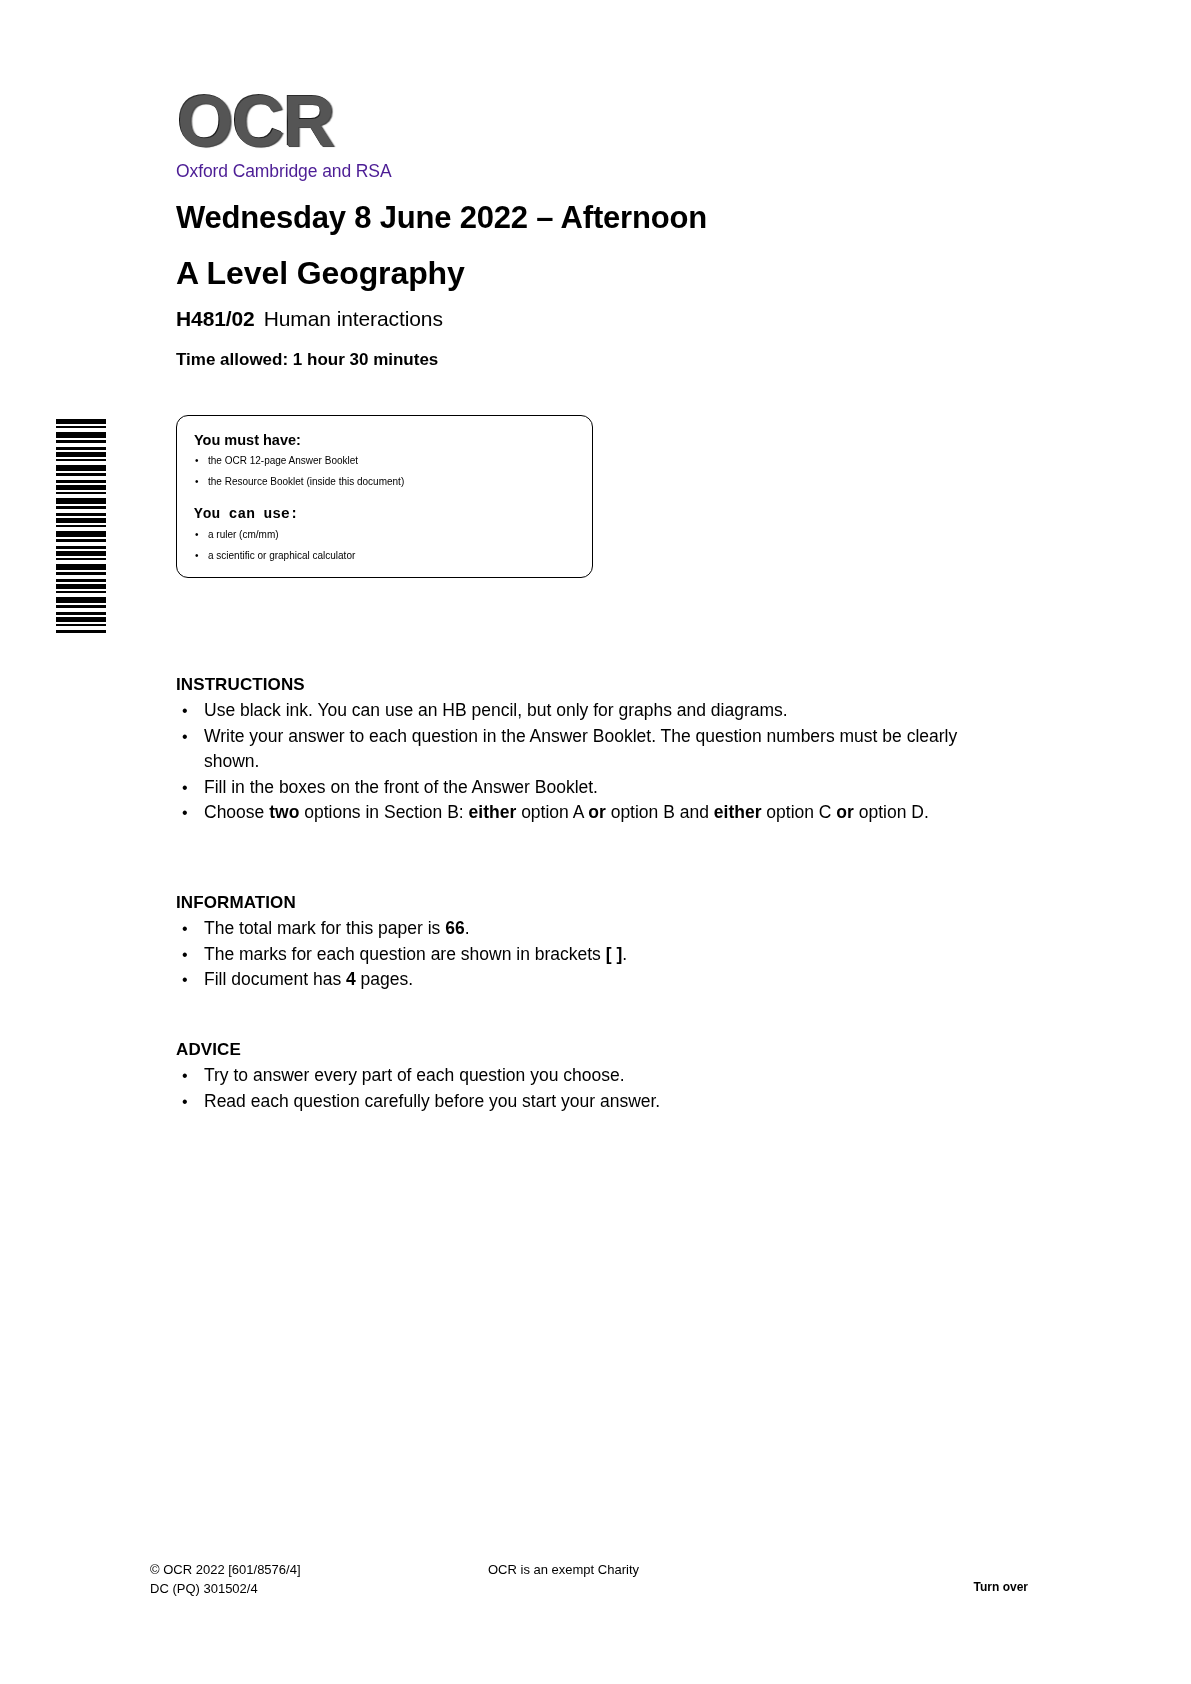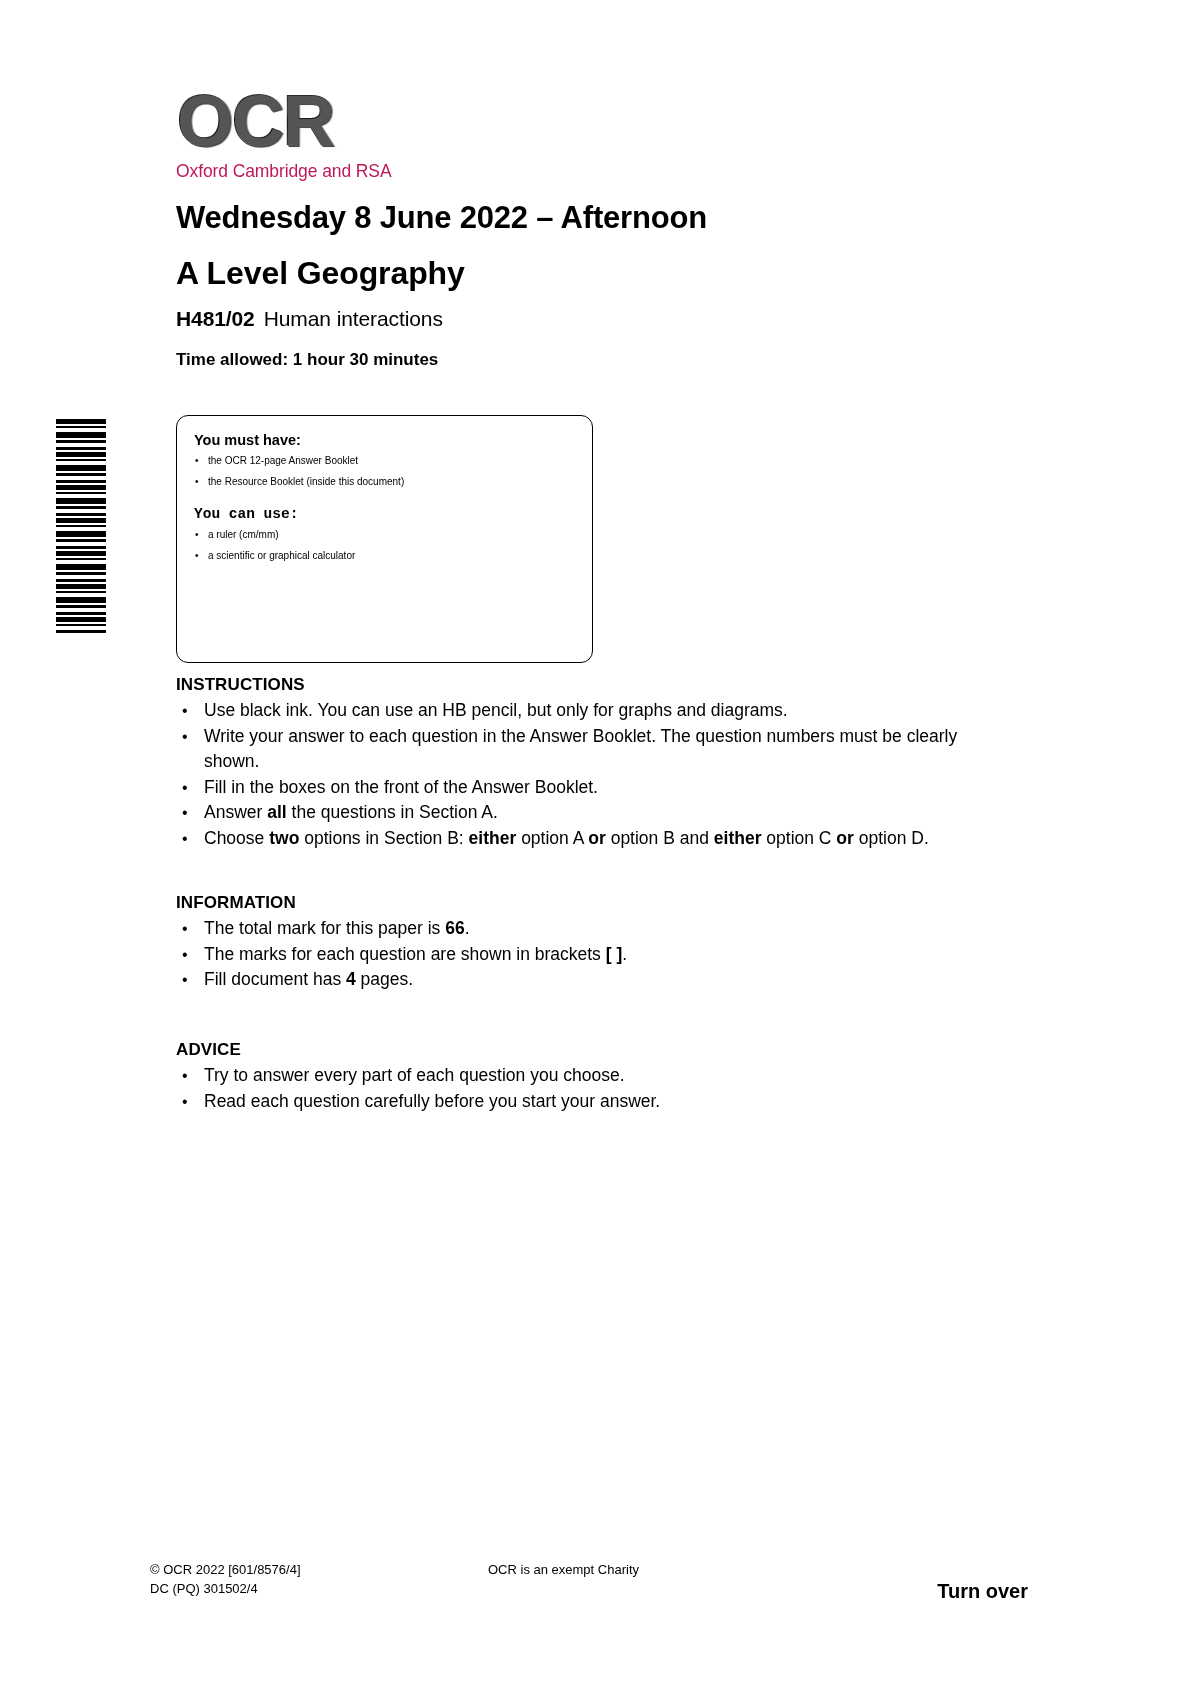--- a/index.html
+++ b/index.html
@@ -95,21 +95,21 @@
     background: linear-gradient(180deg, #1d1d1d 0%, #3d3d3d 38%, #0d0d0d 52%, #2c2c2c 80%, #111 100%);
     -webkit-background-clip: text;
     background-clip: text;
     color: transparent;
   }
   #ocr-strapline {
     font-family: "Liberation Sans", sans-serif;
     font-size: 17.5px;
     line-height: 22px;
     margin-top: 2px;
-    color: #be185d;
+    color: #4c1d95;
     letter-spacing: -0.1px;
   }
 
   
   #title-main {
     position: absolute;
     left: 176px;
     top: 200px;
     font-size: 31px;
     font-weight: bold;
@@ -146,21 +146,21 @@
     font-size: 17px;
     font-weight: bold;
   }
 
   
   #materials-box {
     position: absolute;
     left: 176px;
     top: 415px;
     width: 417px;
-    height: 248px;
+    height: 163px;
     border: 1.6px solid #000;
     border-radius: 12px;
     box-sizing: border-box;
     padding: 14px 16px 0 17px;
   }
   .mb-heading {
     font-size: 14.5px;
     font-weight: bold;
     line-height: 20px;
   }
@@ -239,21 +239,21 @@
     position: absolute;
     left: 338px;
     top: 0;
     font-size: 13px;
     line-height: 19px;
   }
   #footer-right {
     position: absolute;
     right: 22px;
     top: 20px;
-    font-size: 20px;
+    font-size: 12px;
     font-weight: bold;
   }
 </style>
 </head>
 <body>
 
 <div id="barcode-block">
   <div id="barcode-digits">*8970993932*</div>
   <div id="barcode-bars"></div>
 </div>
@@ -282,21 +282,20 @@
     <li>a scientific or graphical calculator</li>
   </ul>
 </div>
 
 <div class="section" id="sec-instructions">
   <div class="section-title">INSTRUCTIONS</div>
   <ul class="section-list">
     <li>Use black ink. You can use an HB pencil, but only for graphs and diagrams.</li>
     <li>Write your answer to each question in the Answer Booklet. The question numbers must be clearly shown.</li>
     <li>Fill in the boxes on the front of the Answer Booklet.</li>
-    <li><span>Answer </span><b>all</b><span> the questions in Section A.</span></li>
     <li><span>Choose </span><b>two</b><span> options in Section B: </span><b>either</b><span> option A </span><b>or</b><span> option B and </span><b>either</b><span> option C </span><b>or</b><span> option D.</span></li>
   </ul>
 </div>
 
 <div class="section" id="sec-information">
   <div class="section-title">INFORMATION</div>
   <ul class="section-list">
     <li><span>The total mark for this paper is </span><b>66</b><span>.</span></li>
     <li><span>The marks for each question are shown in brackets </span><b>[  ]</b><span>.</span></li>
     <li><span>Fill document has </span><b>4</b><span> pages.</span></li>

